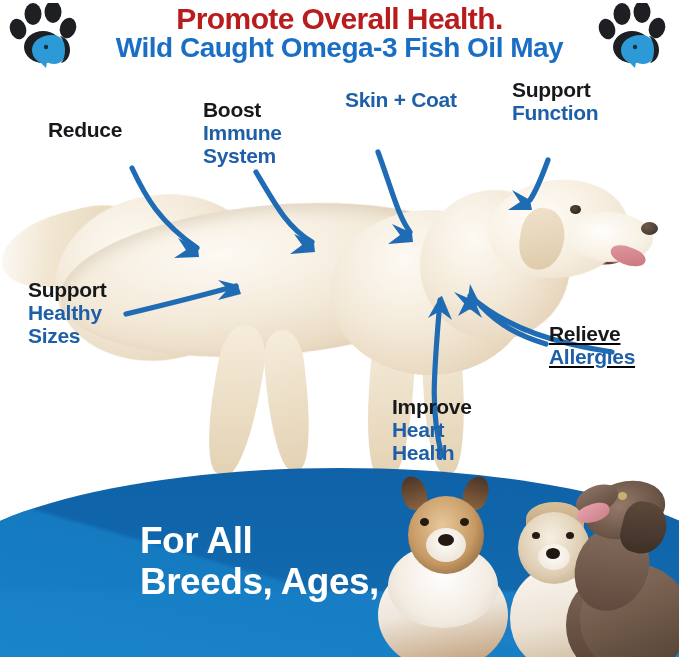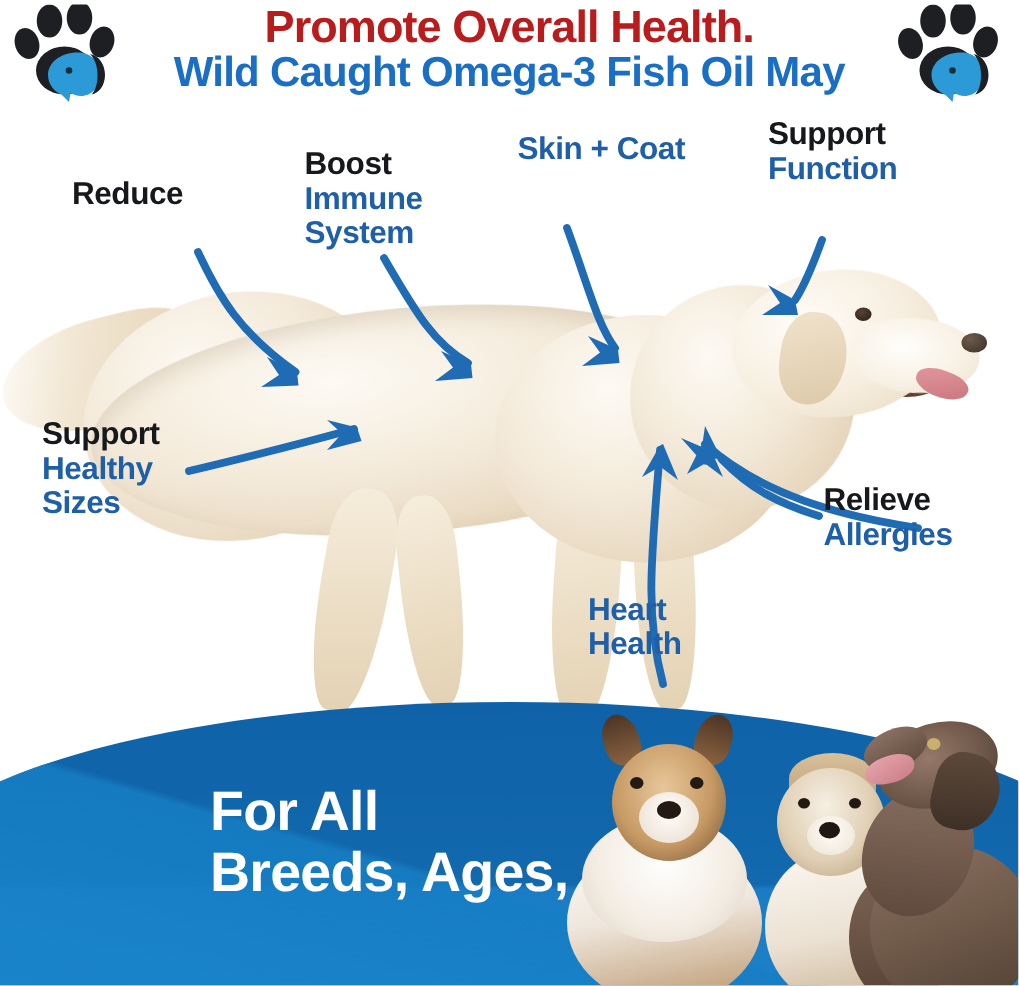--- a/index.html
+++ b/index.html
@@ -59,21 +59,21 @@
   
   .lbl{position:absolute;z-index:8;line-height:23px;}
   .lbl .k{font-size:21px;font-weight:bold;color:#16181b;display:block;letter-spacing:-.3px;}
   .lbl .v{font-size:21px;font-weight:bold;color:#1f5fa8;display:block;letter-spacing:-.3px;}
 
   .l-reduce{left:48px;top:118px;}
   .l-joints{left:28px;top:278px;}
   .l-boost{left:203px;top:98px;}
   .l-nourish{left:345px;top:88px;}
   .l-cognitive{left:512px;top:78px;}
-  .l-relieve{left:549px;top:322px;}
+  .l-relieve{left:549px;top:322px;text-decoration:underline;}
   .l-improve{left:392px;top:395px;}
 
   
   .arrows{position:absolute;left:0;top:0;width:679px;height:520px;z-index:7;}
 
   
   .banner{position:absolute;left:-70px;top:468px;width:820px;height:320px;z-index:9;
      border-radius:50% 50% 0 0 / 120px 120px 0 0;overflow:hidden;
      background:linear-gradient(180deg,#0f62a8 0%,#1269ad 38%,#1a7cc4 39%,#2289cf 100%);}
   .banner .split{position:absolute;left:0;top:0;width:100%;height:100%;
@@ -220,20 +220,21 @@
     <span class="k">Support</span>
     <span class="v">Function</span>
   </div>
 
   <div class="lbl l-relieve">
     <span class="k">Relieve</span>
     <span class="v">Allergies</span>
   </div>
 
   <div class="lbl l-improve">
+    <span class="k">Improve</span>
     <span class="v">Heart</span>
     <span class="v">Health</span>
   </div>
 
   <div class="banner">
     <div class="split"></div>
   </div>
   <div class="banner-text">
     <div>For All</div>
     <div>Breeds, Ages,</div>

